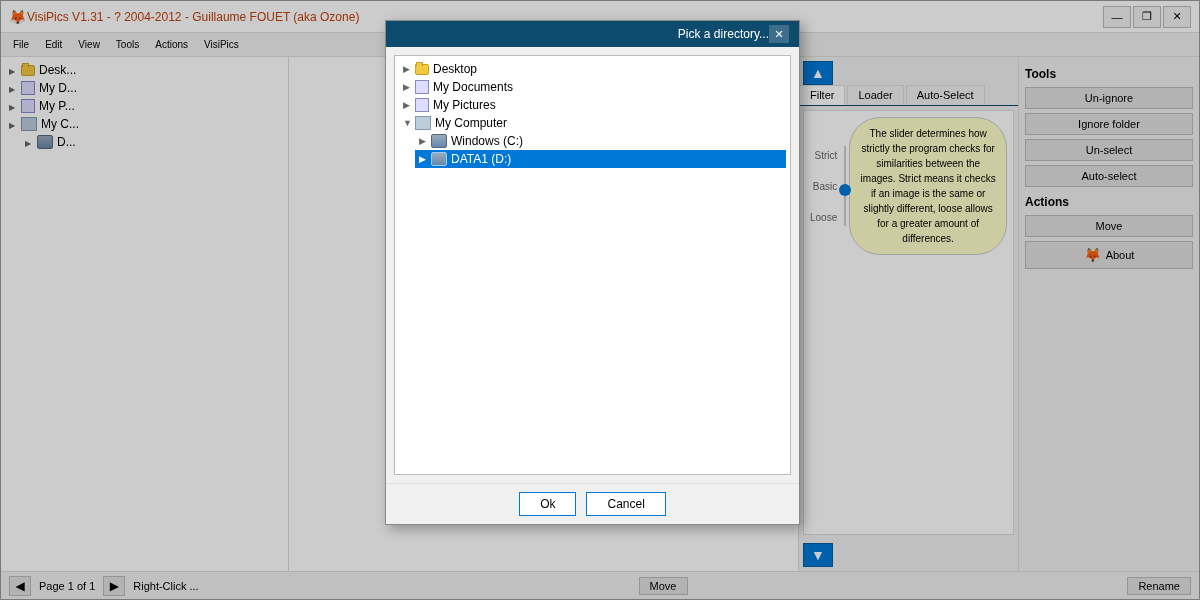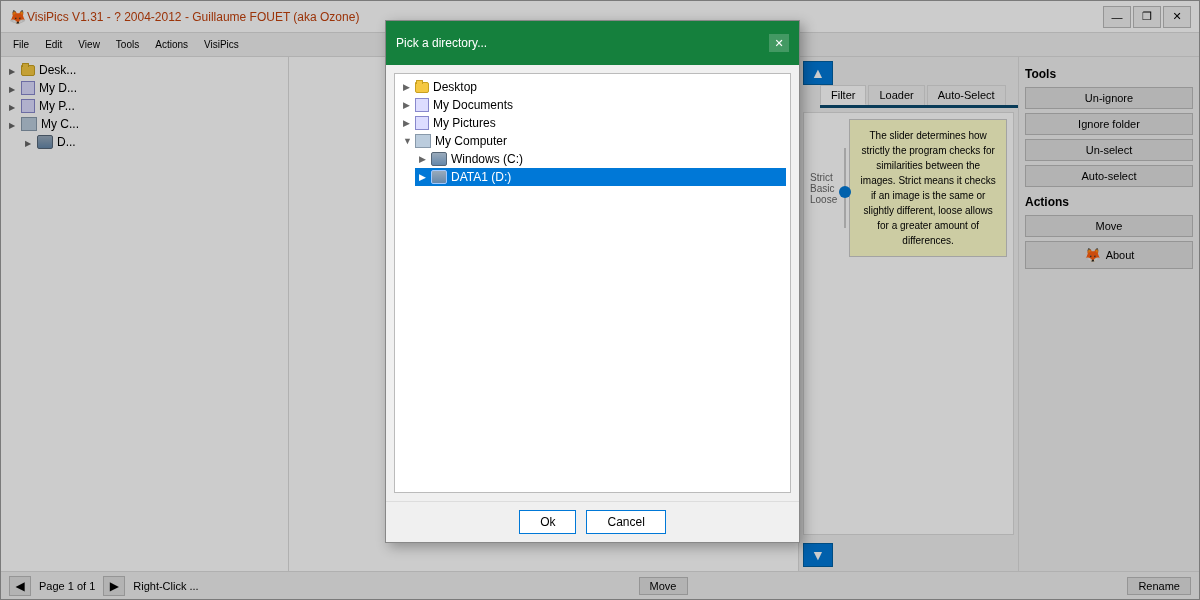--- a/index.html
+++ b/index.html
@@ -169,23 +169,22 @@
       background: #e0e0e0;
       border: 1px solid #bbb;
       cursor: pointer;
       font-size: 11px;
       text-align: center;
     }
 
     
     .tabs-area {
       display: flex;
-      border-bottom: 3px solid #0c4a6e;
-      background: #f0f0f0;
-      margin-left: 21px;
+      border-bottom: 1px solid #0c4a6e;
+      background: #f0f0f0;
     }
     .tab {
       padding: 3px 10px;
       border: 1px solid #ddd;
       border-bottom: none;
       margin-right: 2px;
       cursor: pointer;
       background: #f0f0f0;
       font-size: 11px;
     }
@@ -207,27 +206,27 @@
       left: 385px;
       width: 415px;
       background: #f0f0f0;
       border: 1px solid #888;
       box-shadow: 4px 4px 12px rgba(0,0,0,0.3);
       z-index: 20;
       display: flex;
       flex-direction: column;
     }
     .dialog-title-bar {
-      background: #15803d;
+      background: #0c4a6e;
       color: #fff;
-      padding: 13px 10px;
+      padding: 4px 10px;
       font-size: 12px;
       display: flex;
       align-items: center;
-      justify-content: space-between;
+      justify-content: flex-end;
     }
     .dialog-close-btn {
       width: 20px;
       height: 18px;
       background: rgba(255,255,255,0.2);
       border: none;
       color: #fff;
       cursor: pointer;
       font-size: 11px;
       display: flex;
@@ -450,30 +449,30 @@
       <div style="display:flex; align-items:flex-end; padding:4px 4px 0 4px; gap:4px;">
         <div class="blue-arrow-btn">▲</div>
       </div>
       <div class="tabs-area">
         <div class="tab active">Filter</div>
         <div class="tab">Loader</div>
         <div class="tab">Auto-Select</div>
       </div>
       <div style="padding:6px; background:#fff; flex:1; display:flex; flex-direction:column; gap:4px; border:1px solid #ddd; margin:4px;">
         <div style="display:flex; align-items:center; gap:4px;">
-          <div style="display:flex; flex-direction:column; gap:0; font-size:10px; color:#666;">
+          <div style="display:flex; flex-direction:column; gap:20px; font-size:10px; color:#666;align-items:flex-end;">
             <span>Strict</span>
             <span>Basic</span>
             <span>Loose</span>
           </div>
           <div style="display:flex; flex-direction:column; gap:0; margin-left:4px; position:relative; height:80px; justify-content:space-between; align-items:center;">
             <div style="position:absolute; top:0; bottom:0; left:50%; width:2px; background:#ccc; transform:translateX(-50%);"></div>
             <div style="position:absolute; top:55%; left:50%; width:12px; height:12px; background:#0078d7; border-radius:50%; transform:translate(-50%,-50%); z-index:1;"></div>
           </div>
-          <div class="tooltip-box" style="flex:1; font-size:10px;">The slider determines how strictly the program checks for similarities between the images. Strict means it checks if an image is the same or slightly different, loose allows for a greater amount of differences.</div>
+          <div class="tooltip-box" style="flex:1; font-size:10px;border-radius:31px;">The slider determines how strictly the program checks for similarities between the images. Strict means it checks if an image is the same or slightly different, loose allows for a greater amount of differences.</div>
         </div>
       </div>
       <div style="display:flex; align-items:center; padding:4px; background:#f0f0f0;">
         <div class="blue-arrow-btn">▼</div>
       </div>
     </div>
 
     <div class="right-panel">
       <span class="right-section-label">Tools</span>
       <button class="right-btn">Un-ignore</button>

